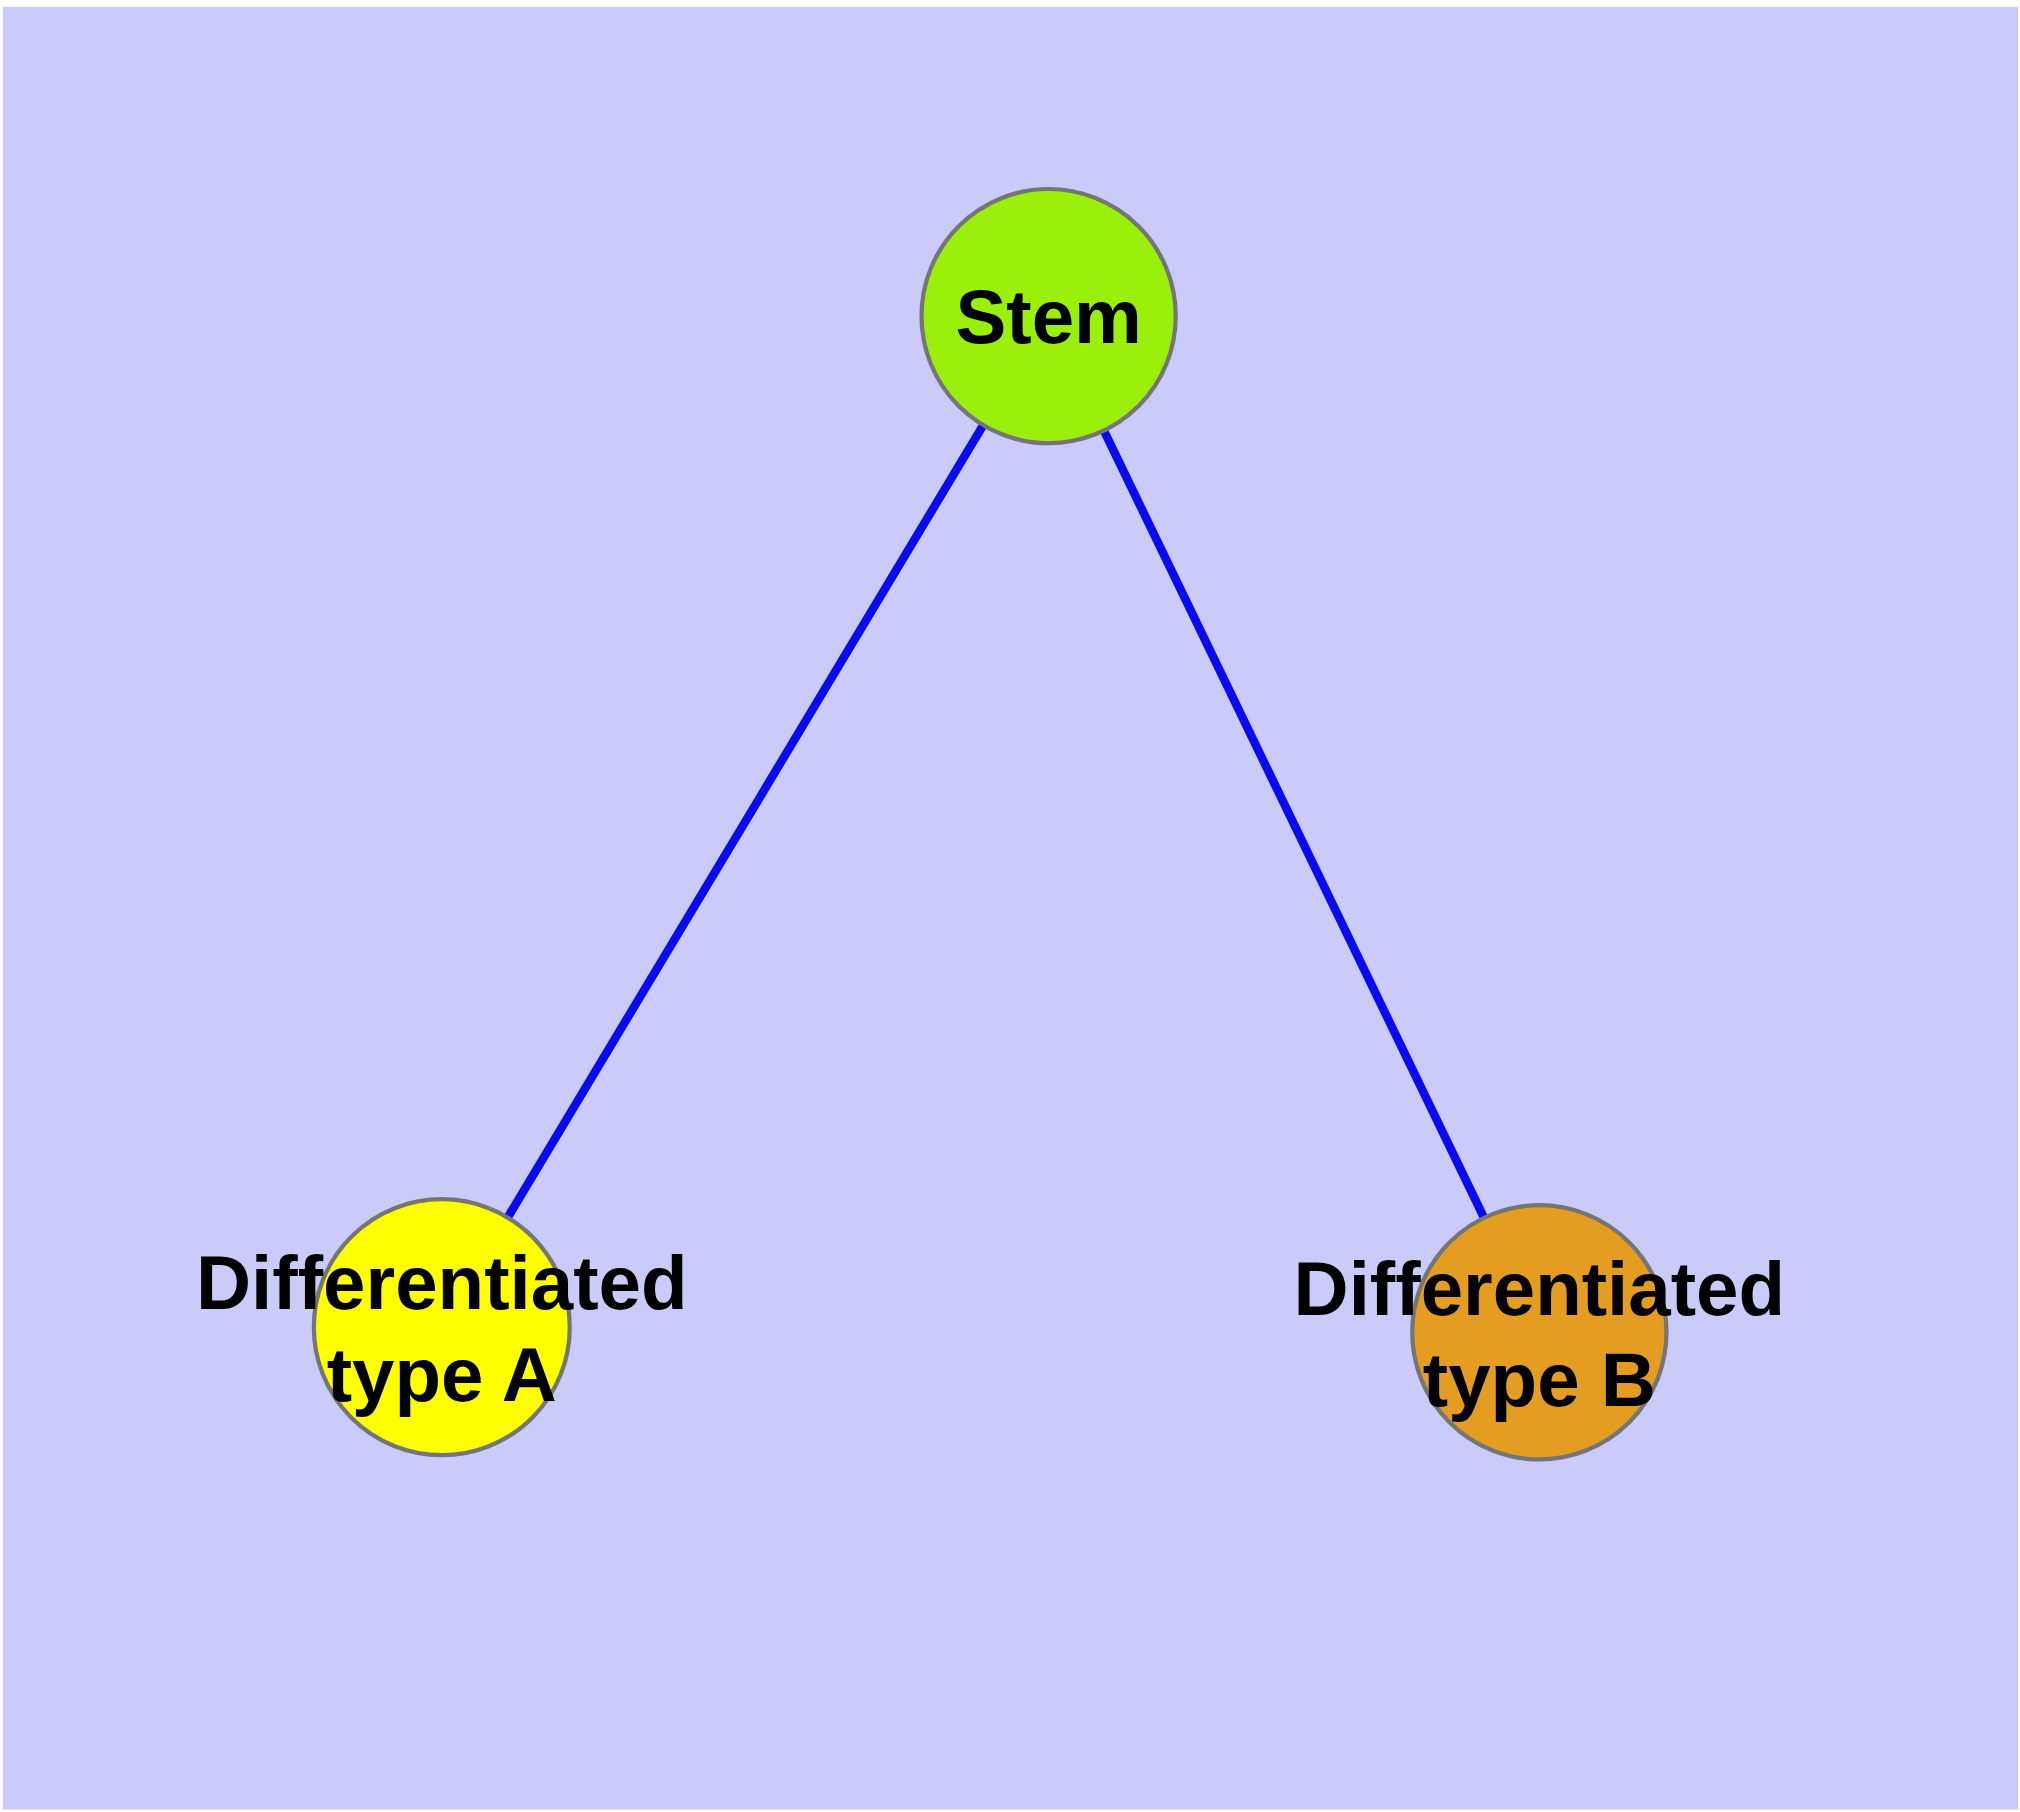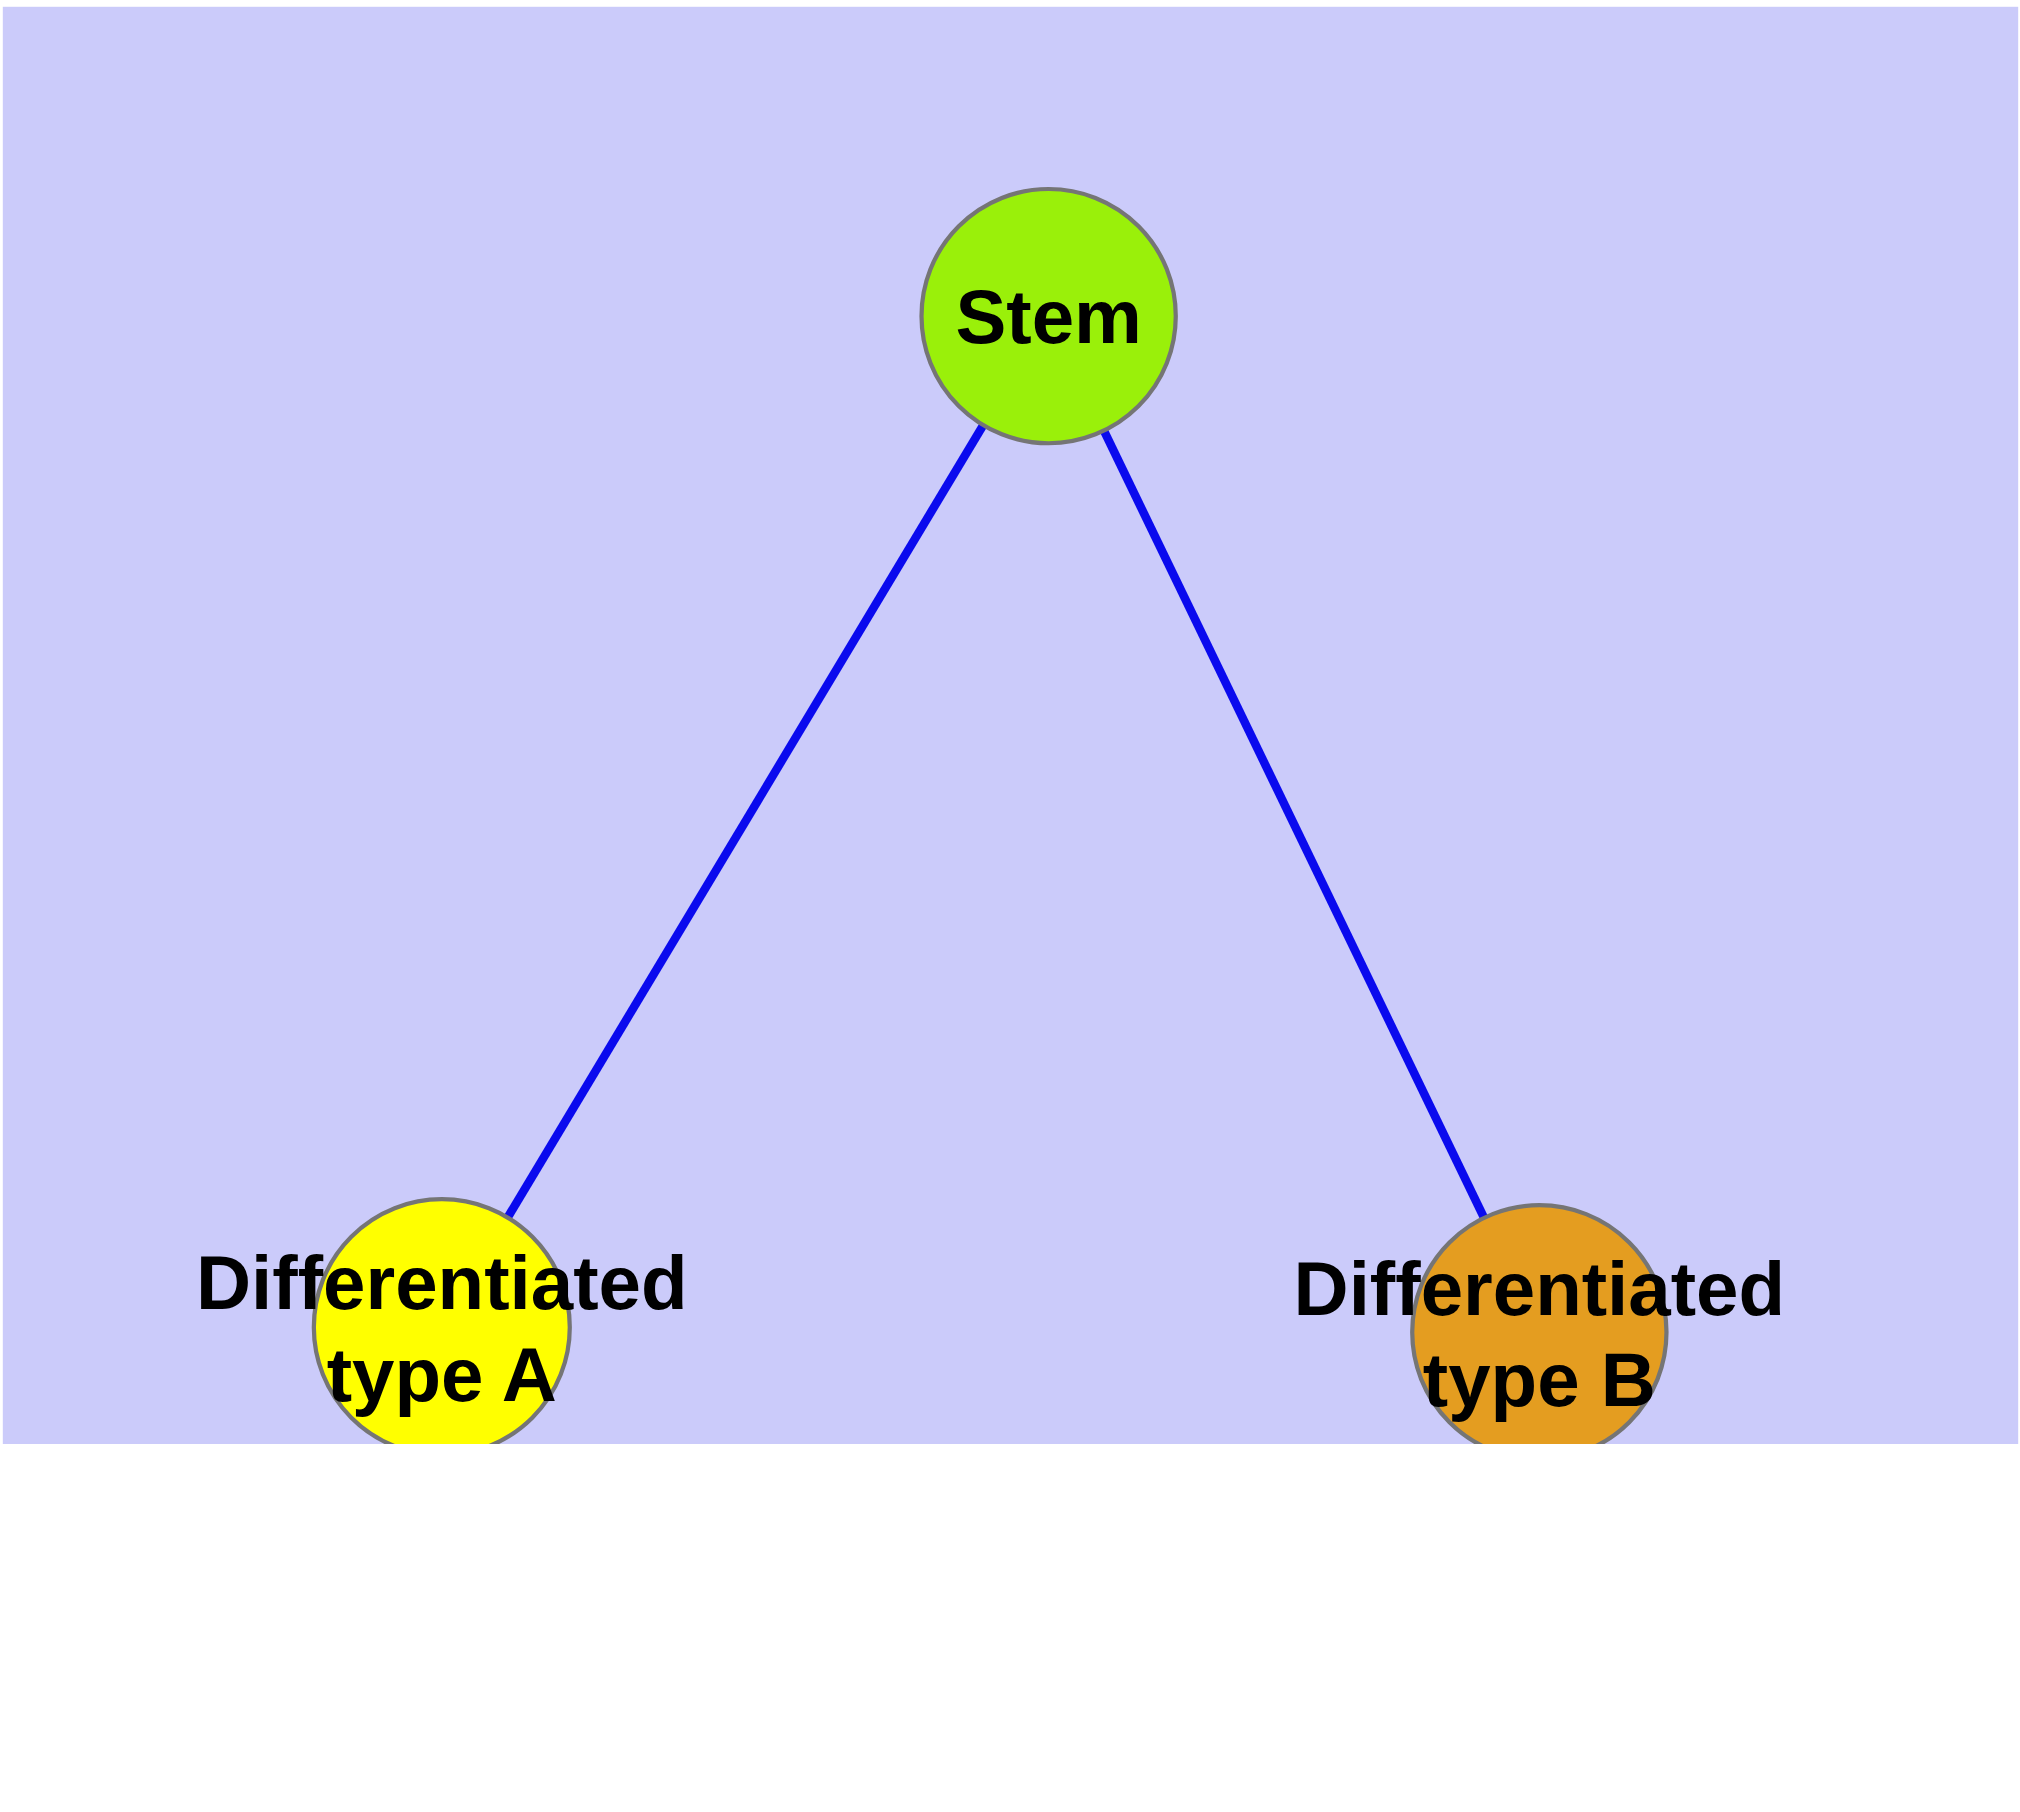--- a/index.html
+++ b/index.html
@@ -4,21 +4,21 @@
 <style>
   html, body {
     margin: 0;
     padding: 0;
     background: #ffffff;
     font-family: "Liberation Sans", sans-serif;
   }
   .stage {
     position: relative;
     width: 2021px;
-    height: 1444px;
+    height: 1812px;
     background: #ffffff;
     overflow: hidden;
   }
   .stage svg {
     position: absolute;
     inset: 0;
     display: block;
   }
   .node-label {
     font-family: "Liberation Sans", sans-serif;

